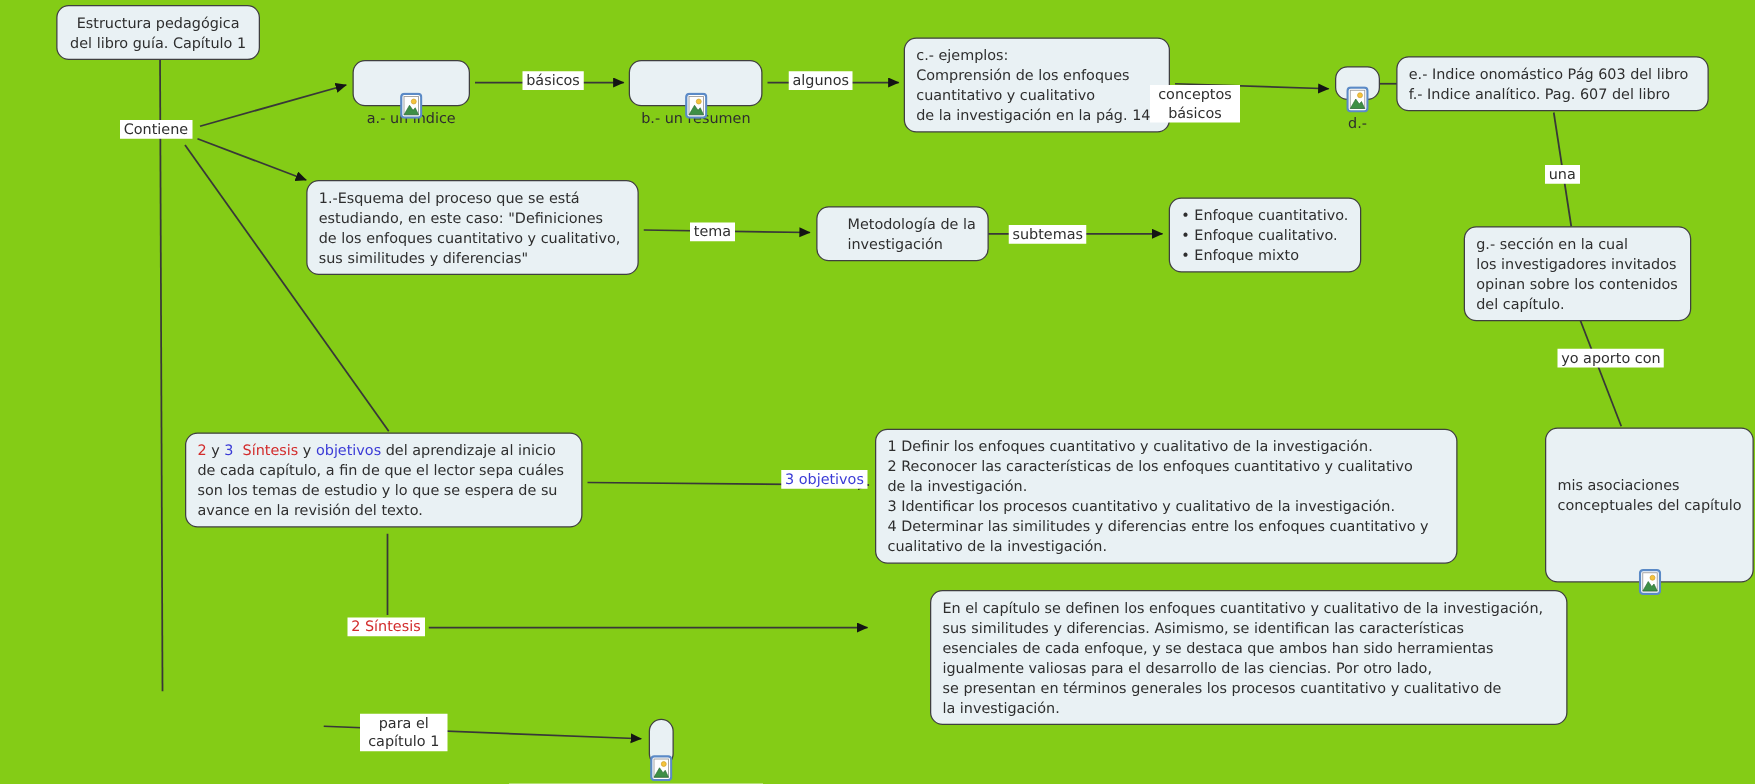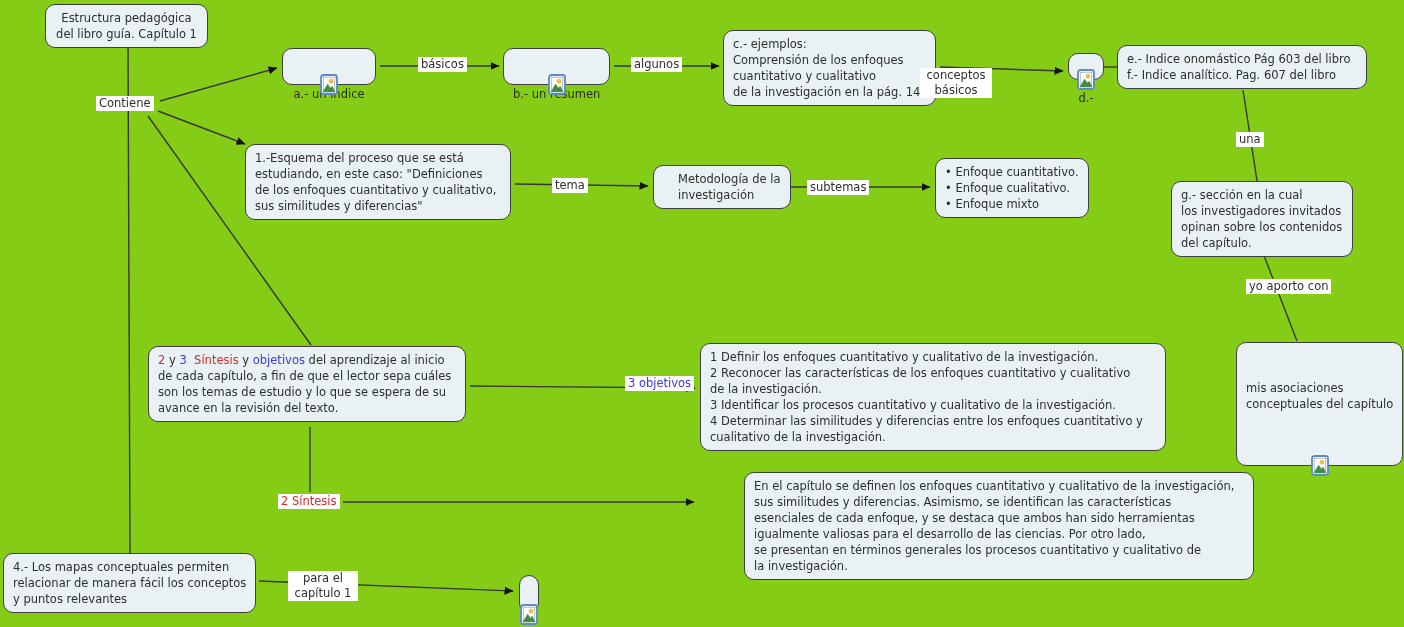--- a/index.html
+++ b/index.html
@@ -155,23 +155,20 @@
 4 Determinar las similitudes y diferencias entre los enfoques cuantitativo y
 cualitativo de la investigación.</div>
 
   <div class="node" style="left:700px;top:472px;min-width:510px;margin-left:44px;">En el capítulo se definen los enfoques cuantitativo y cualitativo de la investigación,
 sus similitudes y diferencias. Asimismo, se identifican las características
 esenciales de cada enfoque, y se destaca que ambos han sido herramientas
 igualmente valiosas para el desarrollo de las ciencias. Por otro lado,
 se presentan en términos generales los procesos cuantitativo y cualitativo de
 la investigación.</div>
 
-  <div class="node" style="left:3px;top:553px;min-width:253px;">4.- Los mapas conceptuales permiten
-relacionar de manera fácil los conceptos
-y puntos relevantes</div>
 
   <div class="node pill" style="left:519px;top:575px;">
     <span class="res-icon"><svg viewBox="0 0 18 21" width="18" height="21">
           <rect x="1" y="1" width="16" height="19" rx="2.5" fill="#ffffff" stroke="#5b8ac6" stroke-width="1.8"></rect>
           <rect x="3.2" y="3.2" width="11.6" height="14.6" fill="#fefefe" stroke="#9a9a9a" stroke-width="0.7"></rect>
           <circle cx="11" cy="7.2" r="2" fill="#f5c33b" stroke="#c89a2a" stroke-width="0.5"></circle>
           <path d="M3.2 17.8 L7.6 10.2 L10.4 14.2 L12.2 12.2 L14.8 17.8 Z" fill="#3e8f45" stroke="#2c6a33" stroke-width="0.5"></path>
         </svg></span>
   </div>
 

